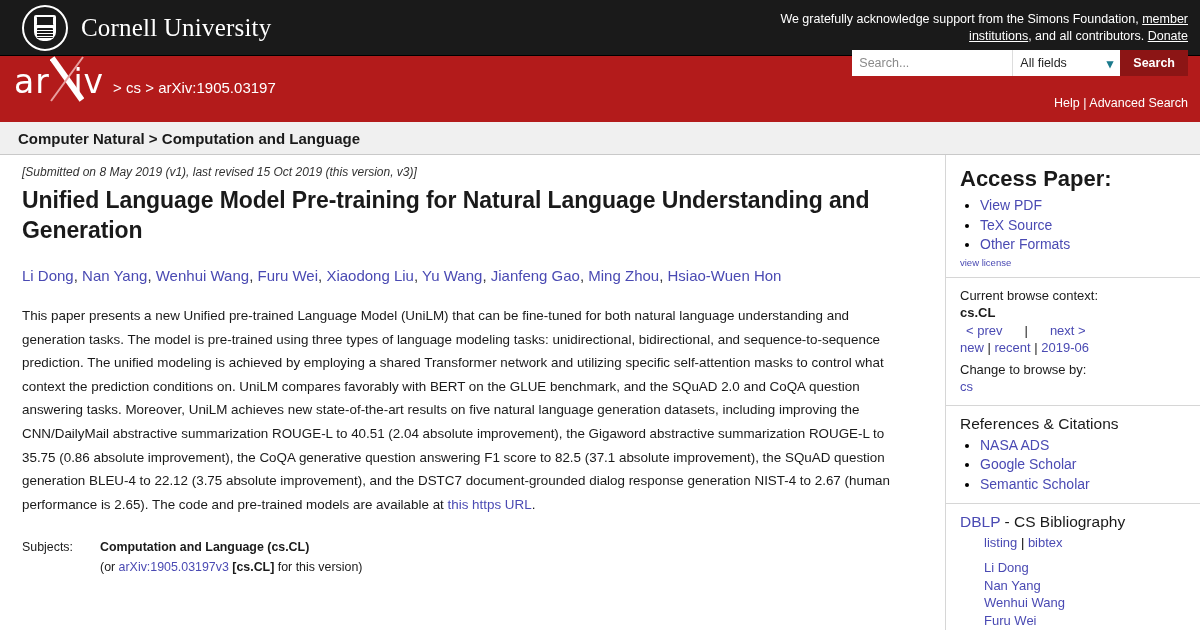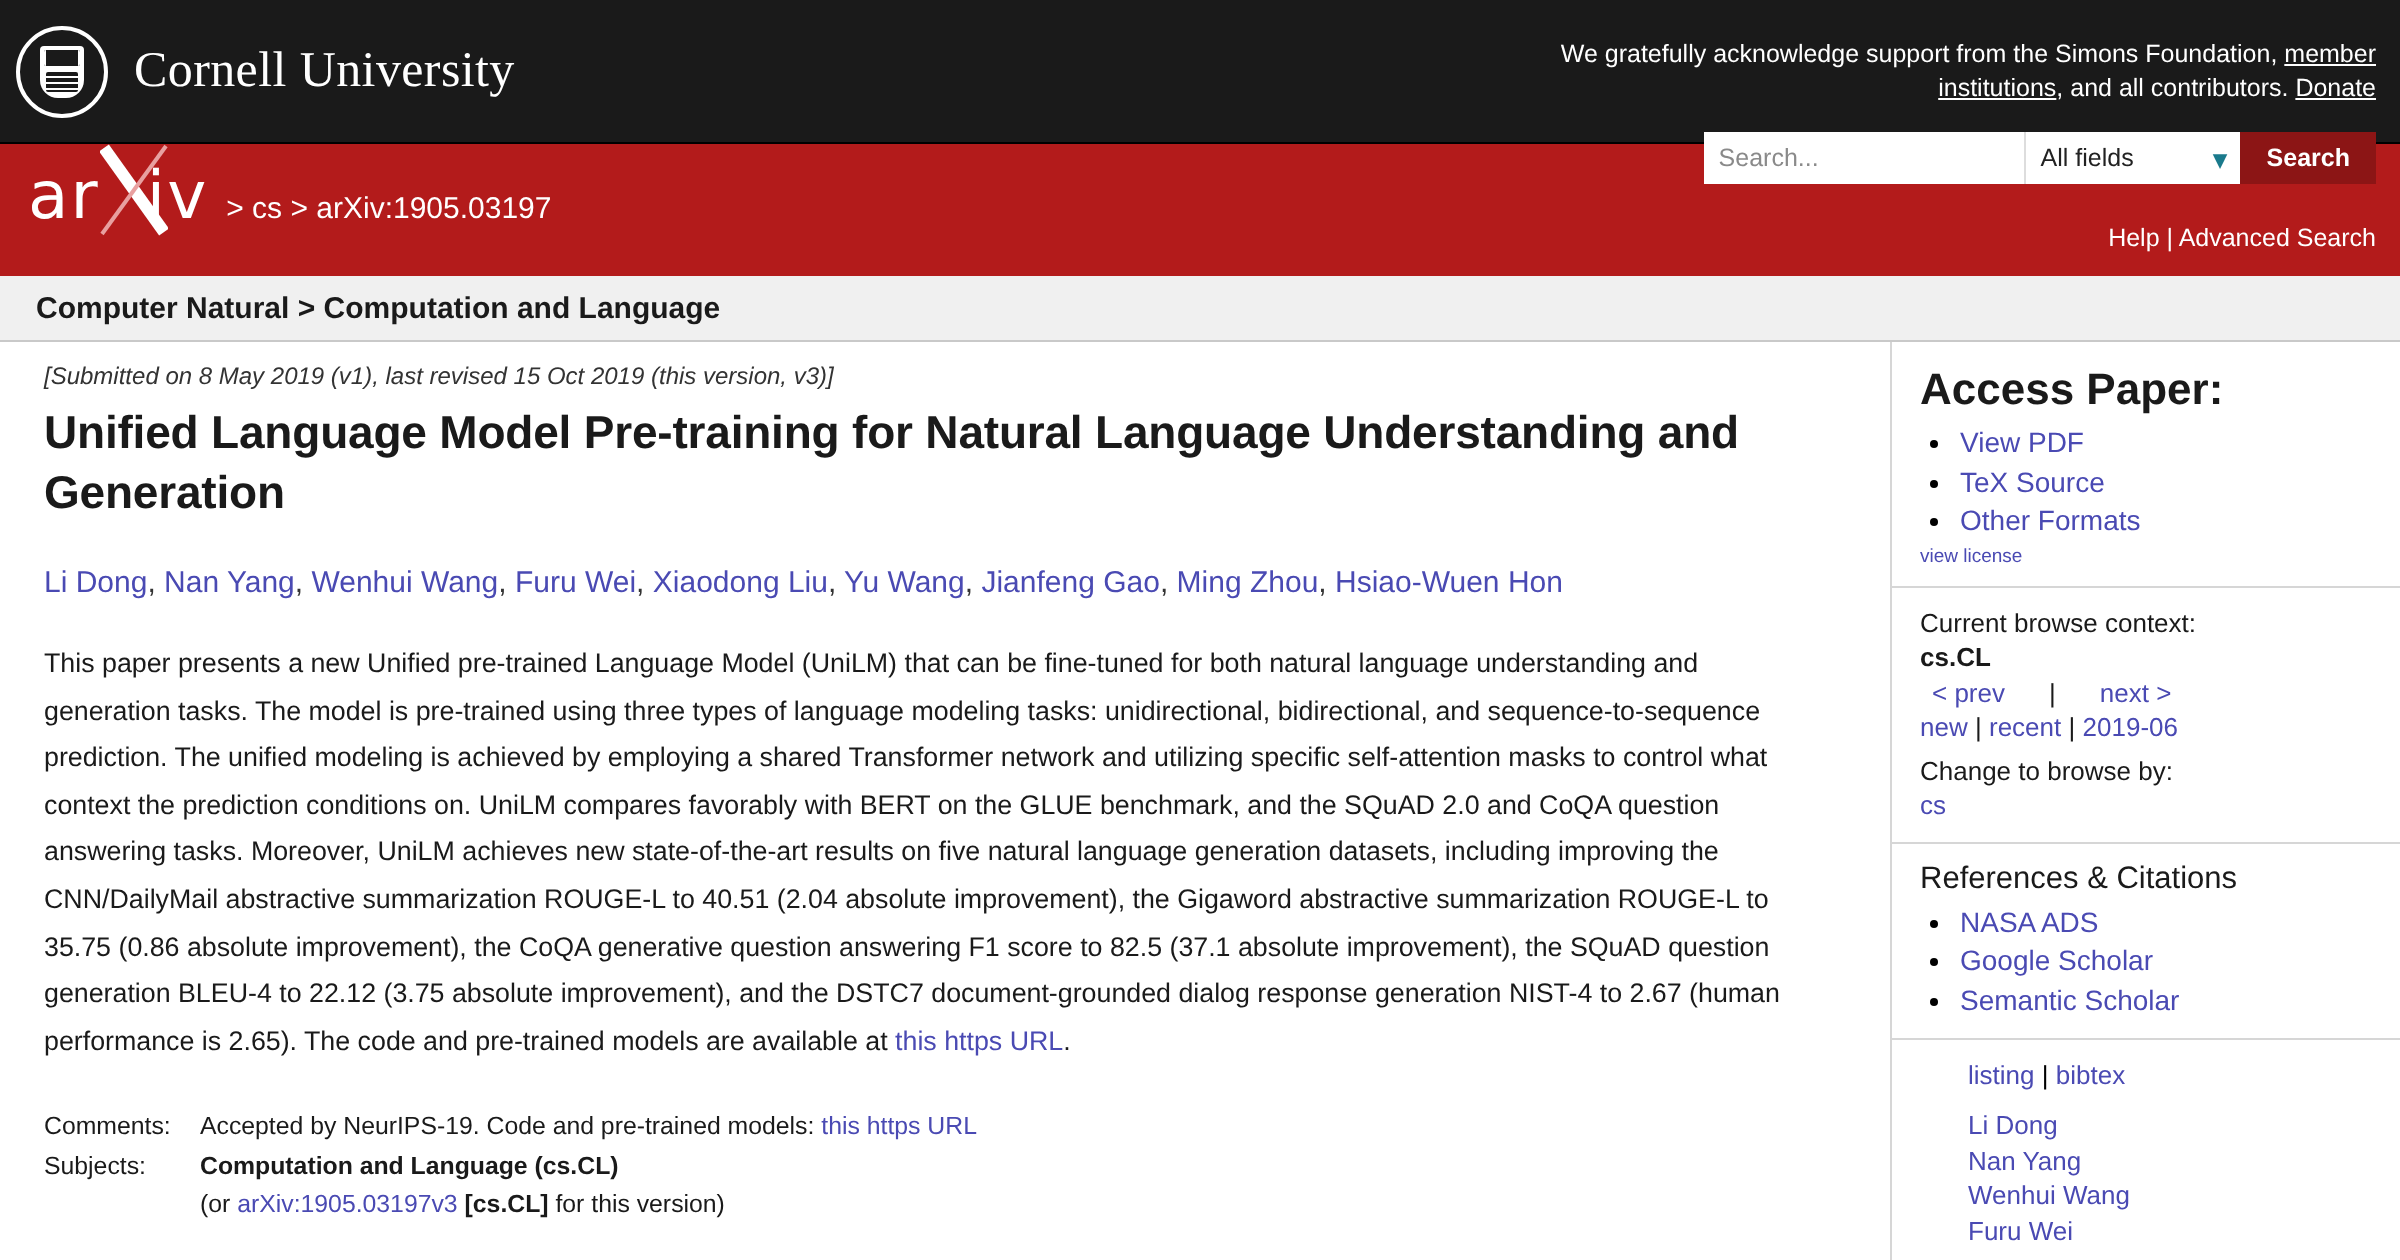--- a/index.html
+++ b/index.html
@@ -6,26 +6,26 @@
   html, body {
     margin: 0; padding: 0;
     width: 1200px; height: 630px;
     overflow: hidden;
     background: #ffffff;
     font-family: "Liberation Sans", sans-serif;
   }
 
   
   .cornell-bar {
-    height: 72px;
+    height: 56px;
     background: #1a1a1a;
     display: flex;
     align-items: center;
     justify-content: space-between;
-    padding: 0 12px 0 8px;
+    padding: 0 12px 0 22px;
     border-bottom: 1px solid #000;
   }
   .cornell-brand { display: flex; align-items: center; gap: 13px; }
   .cornell-seal {
     width: 46px; height: 46px;
     border: 2px solid #ffffff;
     border-radius: 50%;
     display: flex; align-items: center; justify-content: center;
     position: relative;
     flex: none;
@@ -303,24 +303,20 @@
     <div class="dateline">[Submitted on 8 May 2019 (v1), last revised 15 Oct 2019 (this version, v3)]</div>
     <h1 class="paper-title">Unified Language Model Pre-training for Natural Language Understanding and Generation</h1>
     <div class="authors"><a href="#">Li Dong</a><span class="sep">, </span><a href="#">Nan Yang</a><span class="sep">, </span><a href="#">Wenhui Wang</a><span class="sep">, </span><a href="#">Furu Wei</a><span class="sep">, </span><a href="#">Xiaodong Liu</a><span class="sep">, </span><a href="#">Yu Wang</a><span class="sep">, </span><a href="#">Jianfeng Gao</a><span class="sep">, </span><a href="#">Ming Zhou</a><span class="sep">, </span><a href="#">Hsiao-Wuen Hon</a></div>
 
     <div class="abstract">
       <span>This paper presents a new Unified pre-trained Language Model (UniLM) that can be fine-tuned for both natural language understanding and generation tasks. The model is pre-trained using three types of language modeling tasks: unidirectional, bidirectional, and sequence-to-sequence prediction. The unified modeling is achieved by employing a shared Transformer network and utilizing specific self-attention masks to control what context the prediction conditions on. UniLM compares favorably with BERT on the GLUE benchmark, and the SQuAD 2.0 and CoQA question answering tasks. Moreover, UniLM achieves new state-of-the-art results on five natural language generation datasets, including improving the CNN/DailyMail abstractive summarization ROUGE-L to 40.51 (2.04 absolute improvement), the Gigaword abstractive summarization ROUGE-L to 35.75 (0.86 absolute improvement), the CoQA generative question answering F1 score to 82.5 (37.1 absolute improvement), the SQuAD question generation BLEU-4 to 22.12 (3.75 absolute improvement), and the DSTC7 document-grounded dialog response generation NIST-4 to 2.67 (human performance is 2.65). The code and pre-trained models are available at </span><a href="#">this https URL</a><span>.</span>
     </div>
 
     <div class="meta">
       <div class="meta-row">
-        <div class="meta-label">Comments:</div>
-        <div class="meta-val"><span>Accepted by NeurIPS-19. Code and pre-trained models: </span><a href="#">this https URL</a></div>
-      </div>
-      <div class="meta-row">
         <div class="meta-label">Subjects:</div>
         <div class="meta-val"><span class="bold">Computation and Language (cs.CL)</span></div>
       </div>
       <div class="meta-row">
         <div class="meta-label"></div>
         <div class="meta-val"><span>(or </span><a href="#">arXiv:1905.03197v3</a> <span class="bold">[cs.CL]</span><span> for this version)</span></div>
       </div>
 
     </div>
   </div>
@@ -359,20 +355,21 @@
     <div class="side-box">
       <div class="side-h">References &amp; Citations</div>
       <ul class="side-list">
         <li><a href="#">NASA ADS</a></li>
         <li><a href="#">Google Scholar</a></li>
         <li><a href="#">Semantic Scholar</a></li>
       </ul>
     </div>
 
     <div class="side-box">
+      <div class="side-h"><a href="#">DBLP</a> <span>- CS Bibliography</span></div>
       <div class="dblp-sub">
         <a href="#">listing</a>
         <span>|</span>
         <a href="#">bibtex</a>
       </div>
       <div class="dblp-authors">
         <a href="#">Li Dong</a>
         <a href="#">Nan Yang</a>
         <a href="#">Wenhui Wang</a>
         <a href="#">Furu Wei</a>

